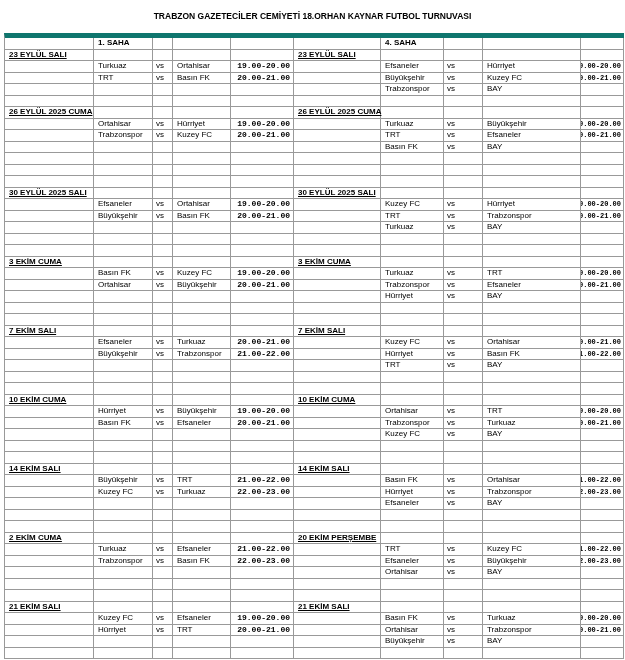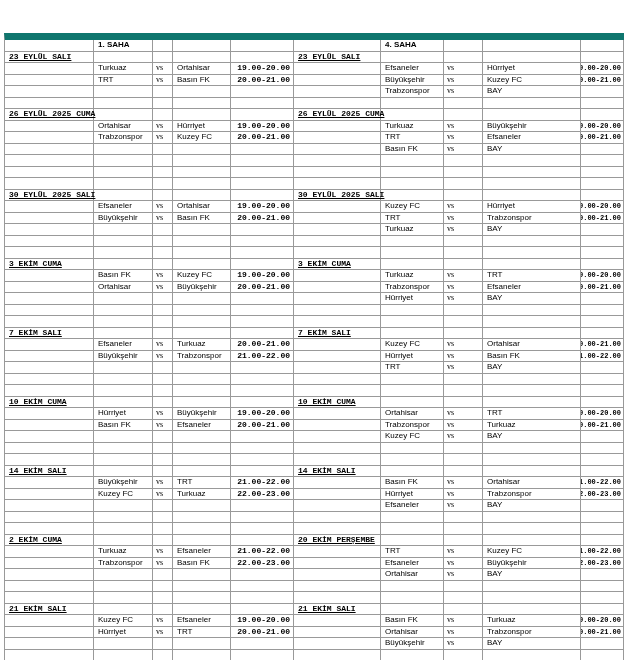--- a/index.html
+++ b/index.html
@@ -20,60 +20,60 @@
     letter-spacing: 0;
     white-space: nowrap;
   }
   .grid {
     position: absolute;
     left: 4px; top: 33px;
     width: 619px;
     display: grid;
     grid-template-columns: 89px 59px 20px 58px 63px 87px 63px 39px 98px 43px;
     grid-auto-rows: 11.5px;
-    border-top: 7px solid #0f766e;
+    border-top: 5px solid #0f766e;
     border-left: 1px solid #999;
     box-sizing: content-box;
   }
   .cell {
     border-right: 1px solid #999;
     border-bottom: 1px solid #999;
     box-sizing: border-box;
     font-size: 8px;
     line-height: 10px;
     display: flex;
     align-items: center;
     padding: 0 1px 0 4px;
     white-space: nowrap;
     overflow: hidden;
   }
   .cell.date {
     font-weight: bold;
     text-decoration: underline;
     overflow: visible;
     z-index: 1;
-    font-family: Liberation Mono, monospace;
   }
   .cell.hdr { font-weight: bold; }
-  .cell.vs  { padding-left: 3px; font-family: Liberation Serif, serif; }
+  .cell.vs  { padding-left: 3px; }
   .cell.time {
     font-weight: bold;
     justify-content: flex-end;
     padding: 0 3px 0 1px;
     font-family: Liberation Mono, monospace;
   }
   .cell.time-r {
     font-size: 7px;
     padding-right: 2px;
   }
 </style>
 </head>
 <body>
 
 <div class="page">
+  <div class="title">TRABZON GAZETECİLER CEMİYETİ 18.ORHAN KAYNAR FUTBOL TURNUVASI</div>
   <div class="grid" id="schedule-grid">
       <div class="cell"></div>
       <div class="cell hdr">1. SAHA</div>
       <div class="cell"></div>
       <div class="cell"></div>
       <div class="cell"></div>
       <div class="cell"></div>
       <div class="cell hdr">4. SAHA</div>
       <div class="cell"></div>
       <div class="cell"></div>

